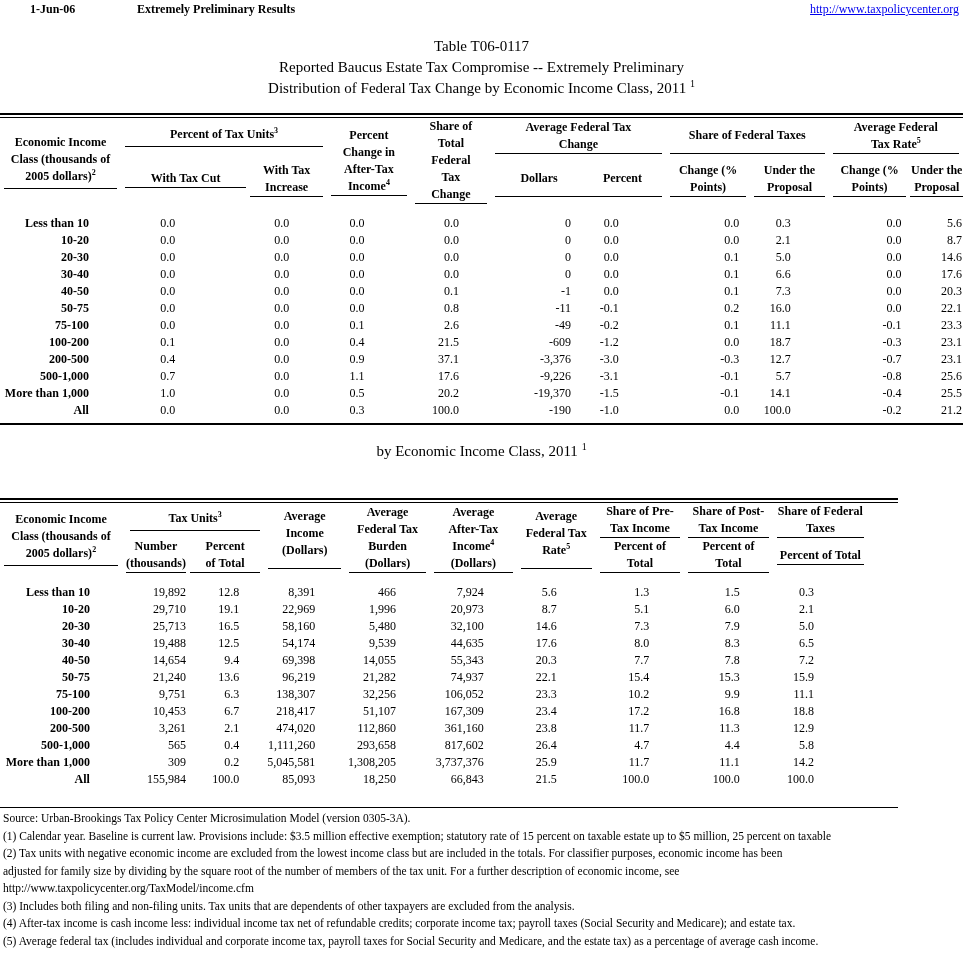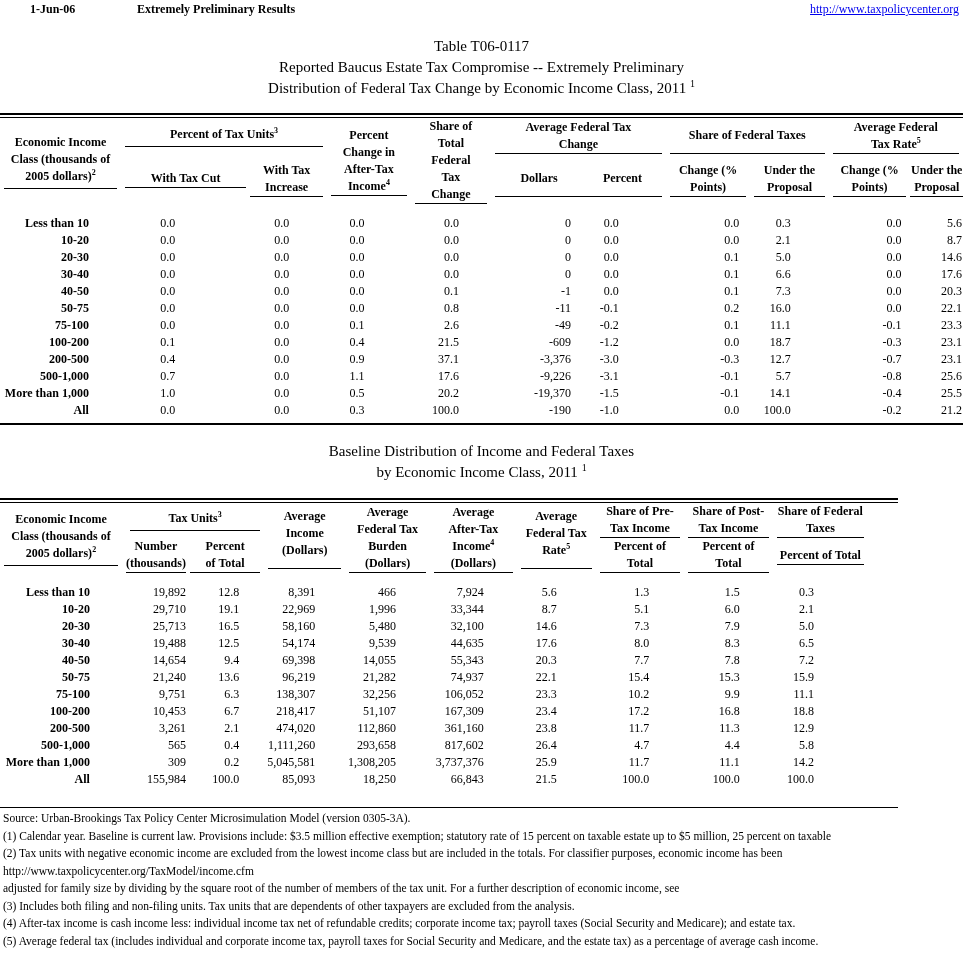--- a/index.html
+++ b/index.html
@@ -265,21 +265,20 @@
         <td style="padding-right: 38px;">100.0</td>
         <td style="padding-right: 7px;">-0.2</td>
         <td style="padding-right: 1px;">21.2</td>
       </tr>
     </tbody>
 </table>
 
 <div class="rule" style="top:423px; width:963px; height:2px;"></div>
 
 <div class="title-block" style="top:441px;">
-  <div>Baseline Distribution of Income and Federal Taxes</div>
   <div><span>by Economic Income Class, 2011</span> <sup>1</sup></div>
 </div>
 
 <div class="rule dbl" style="top:498px; width:898px;"></div>
 
 <table class="t" id="t2" style="top:503px; width:898px;">
   <colgroup>
     <col style="width:125px">
       <col style="width:57px">
       <col style="width:77px">
@@ -354,21 +353,21 @@
         <td style="padding-right: 35px;">1.3</td>
         <td style="padding-right: 33px;">1.5</td>
         <td style="padding-right: 84px;">0.3</td>
       </tr>
       <tr>
         <td class="lbl" style="padding-right: 32px;">10-20</td>
         <td style="padding-right: 2px;">29,710</td>
         <td style="padding-right: 25px;">19.1</td>
         <td style="padding-right: 30px;">22,969</td>
         <td style="padding-right: 34px;">1,996</td>
-        <td style="padding-right: 33px;">33,344</td>
+        <td style="padding-right: 33px;">20,973</td>
         <td style="padding-right: 39px;">8.7</td>
         <td style="padding-right: 35px;">5.1</td>
         <td style="padding-right: 33px;">6.0</td>
         <td style="padding-right: 84px;">2.1</td>
       </tr>
       <tr>
         <td class="lbl" style="padding-right: 32px;">20-30</td>
         <td style="padding-right: 2px;">25,713</td>
         <td style="padding-right: 25px;">16.5</td>
         <td style="padding-right: 30px;">58,160</td>
@@ -489,18 +488,18 @@
       </tr>
     </tbody>
 </table>
 
 <div class="rule" style="top:807px; width:898px; height:1px;"></div>
 
 <div class="footer">
   <div>Source: Urban-Brookings Tax Policy Center Microsimulation Model (version 0305-3A).</div>
   <div>(1) Calendar year. Baseline is current law.  Provisions include: $3.5 million effective exemption; statutory rate of 15 percent on taxable estate up to $5 million, 25 percent on taxable</div>
   <div>(2) Tax units with negative economic income are excluded from the lowest income class but are included in the totals. For classifier purposes, economic income has been</div>
+  <div>adjusted for family size by dividing by the square root of the number of members of the tax unit. For a further description of economic income, see</div>
   <div>http://www.taxpolicycenter.org/TaxModel/income.cfm</div>
-  <div>adjusted for family size by dividing by the square root of the number of members of the tax unit. For a further description of economic income, see</div>
   <div>(3) Includes both filing and non-filing units.  Tax units that are dependents of other taxpayers are excluded from the analysis.</div>
   <div>(4) After-tax income is cash income less: individual income tax net of refundable credits; corporate income tax; payroll taxes (Social Security and Medicare); and estate tax.</div>
   <div>(5) Average federal tax (includes individual and corporate income tax, payroll taxes for Social Security and Medicare, and the estate tax) as a percentage of average cash income.</div>
 </div>
 
 </body></html>

